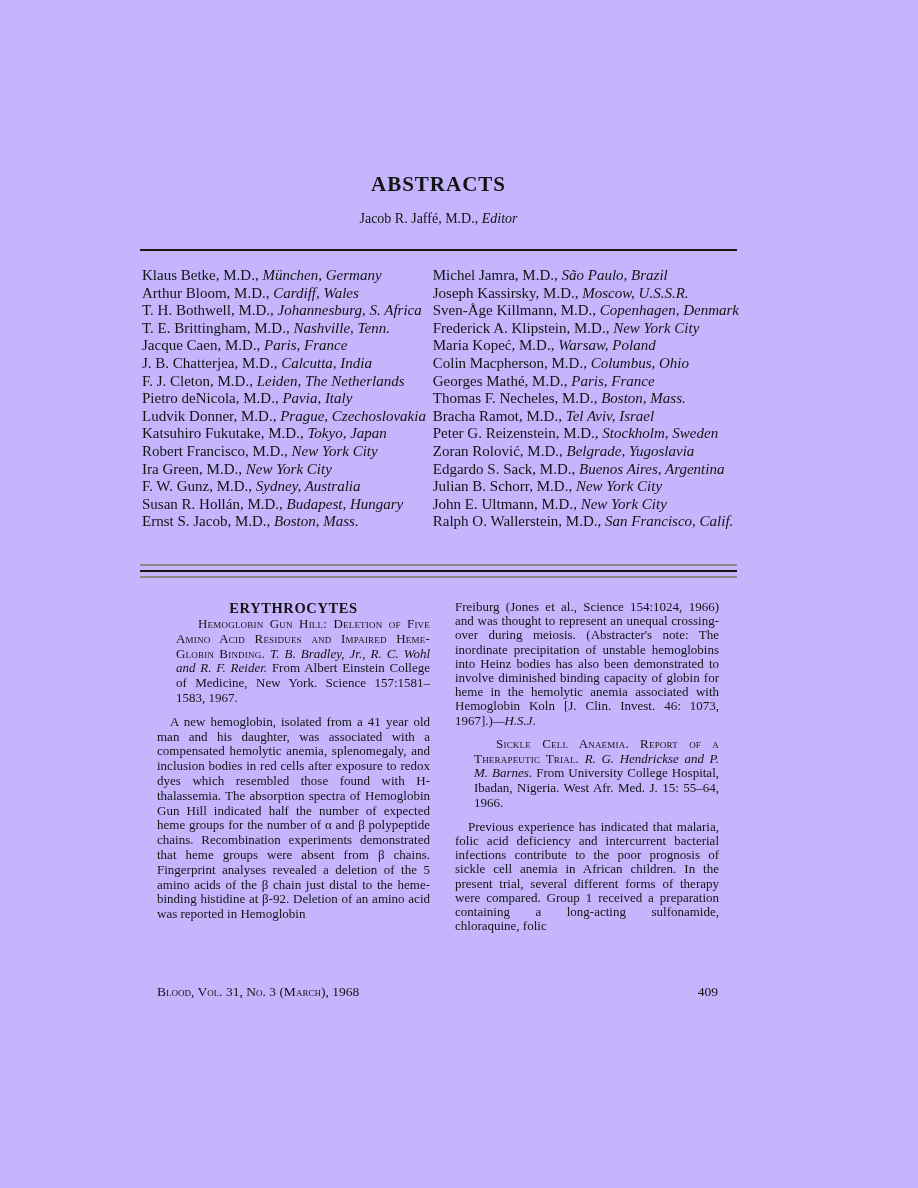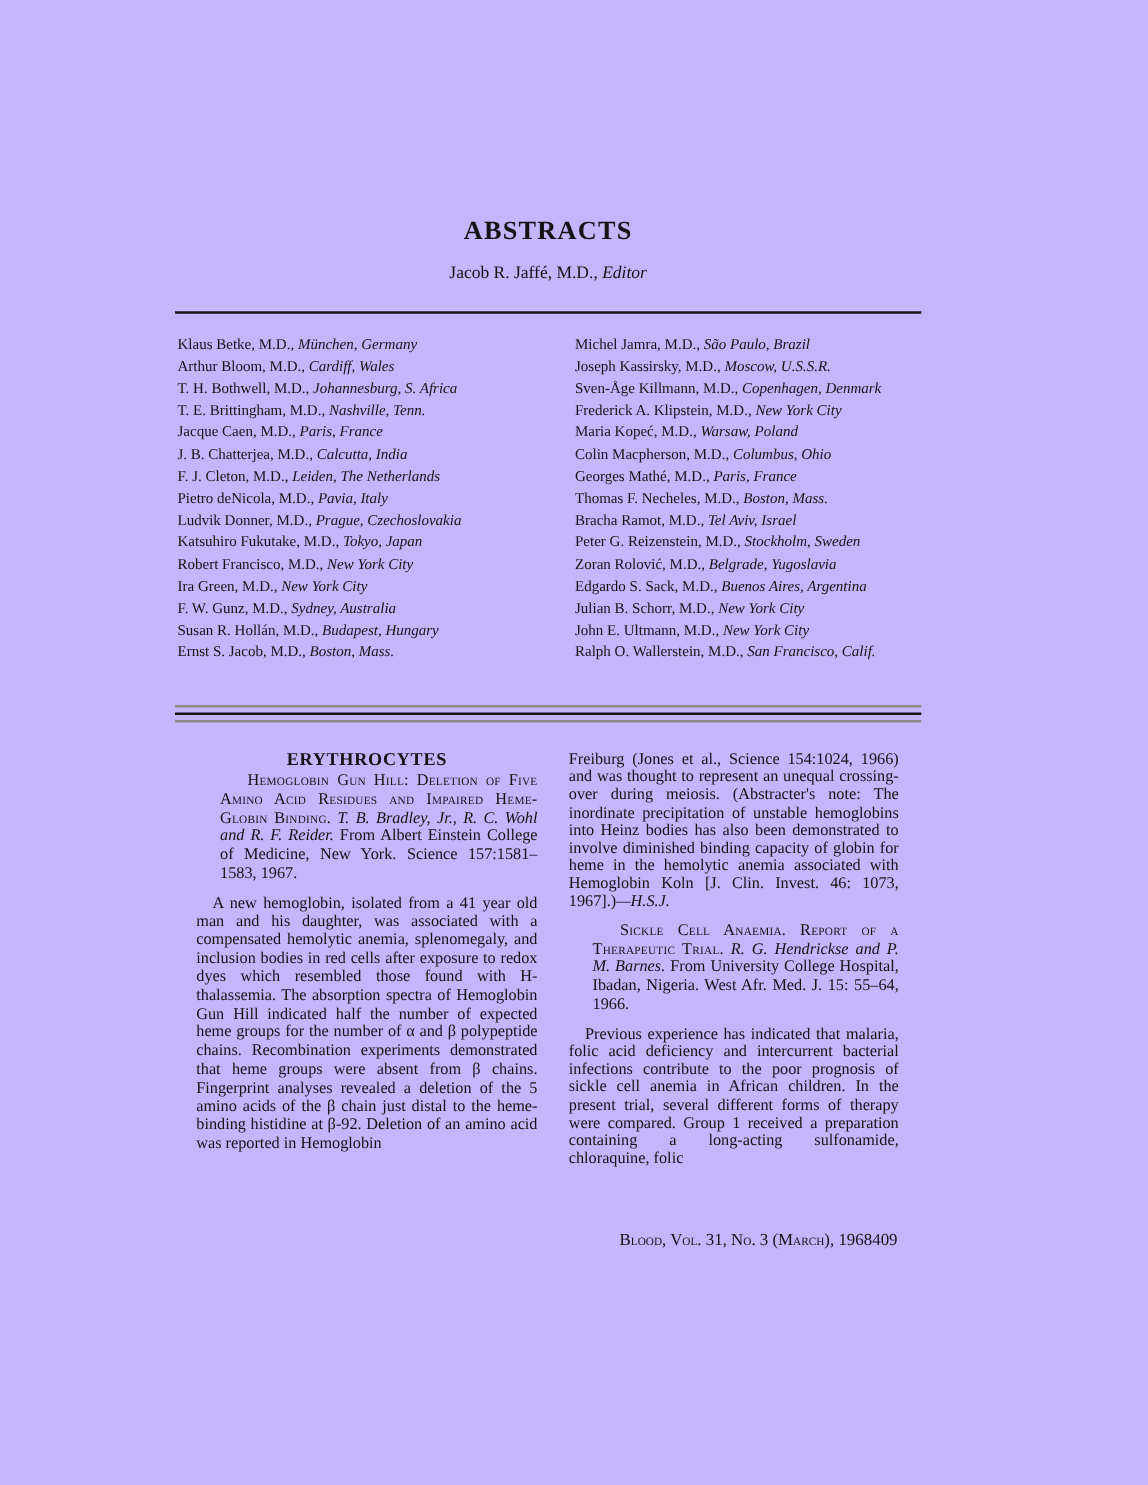--- a/index.html
+++ b/index.html
@@ -7,38 +7,38 @@
         font-family:"Liberation Serif","DejaVu Serif",serif;overflow:hidden;}
   .masthead{position:absolute;left:140px;top:172px;width:597px;text-align:center;}
   .title{margin:0;font-size:21px;font-weight:bold;letter-spacing:1px;}
   .byline{margin:14px 0 0;font-size:14px;}
   .it{font-style:italic;}
   .sc{font-variant:small-caps;}
   .rule-single{position:absolute;left:140px;top:249px;width:597px;height:2px;background:#181818;}
   .editors{position:absolute;left:142px;top:267px;width:597px;display:flex;}
   .ed-col-left{width:318px;}
   .ed-col-right{flex:1;}
-  .ed-row{margin:0;font-size:12px;line-height:17.6px;white-space:nowrap;}
+  .ed-row{margin:0;font-size:15px;line-height:17.6px;white-space:nowrap;}
   .rule-triple{position:absolute;left:140px;top:564px;width:597px;}
   .rt-thin{height:1.5px;background:#8a8a8a;}
   .rt-thick{height:2.5px;background:#151515;margin:4px 0;}
   .col{position:absolute;font-size:13px;}
   .col-left{left:157px;top:600px;width:273px;}
   .col-right{left:455px;top:600px;width:264px;}
   .section-heading{margin:0 0 0;font-size:14.5px;font-weight:bold;text-align:center;
                    letter-spacing:0.6px;}
   .abs-head{margin:0 0 9px;line-height:14.8px;text-align:justify;
             padding-left:19px;text-indent:-10px;}
   .abs-head .sc{letter-spacing:0.2px;margin-left:32px;}
   .body{margin:0;line-height:14.8px;text-align:justify;}
   .col-right .body{line-height:14.2px;}
   .ind{text-indent:13px;}
   .gap-top{margin-top:9px;}
   .footer{position:absolute;left:157px;top:984px;width:561px;display:flex;
-          justify-content:flex-end;font-size:13.5px;}
+          justify-content:space-between;font-size:13.5px;}
 </style>
 </head>
 <body>
 
 <div class="page">
 
   <header class="masthead">
     <h1 class="title">ABSTRACTS</h1>
     <p class="byline"><span>Jacob R. Jaffé, M.D., </span><span class="it">Editor</span></p>
   </header>

